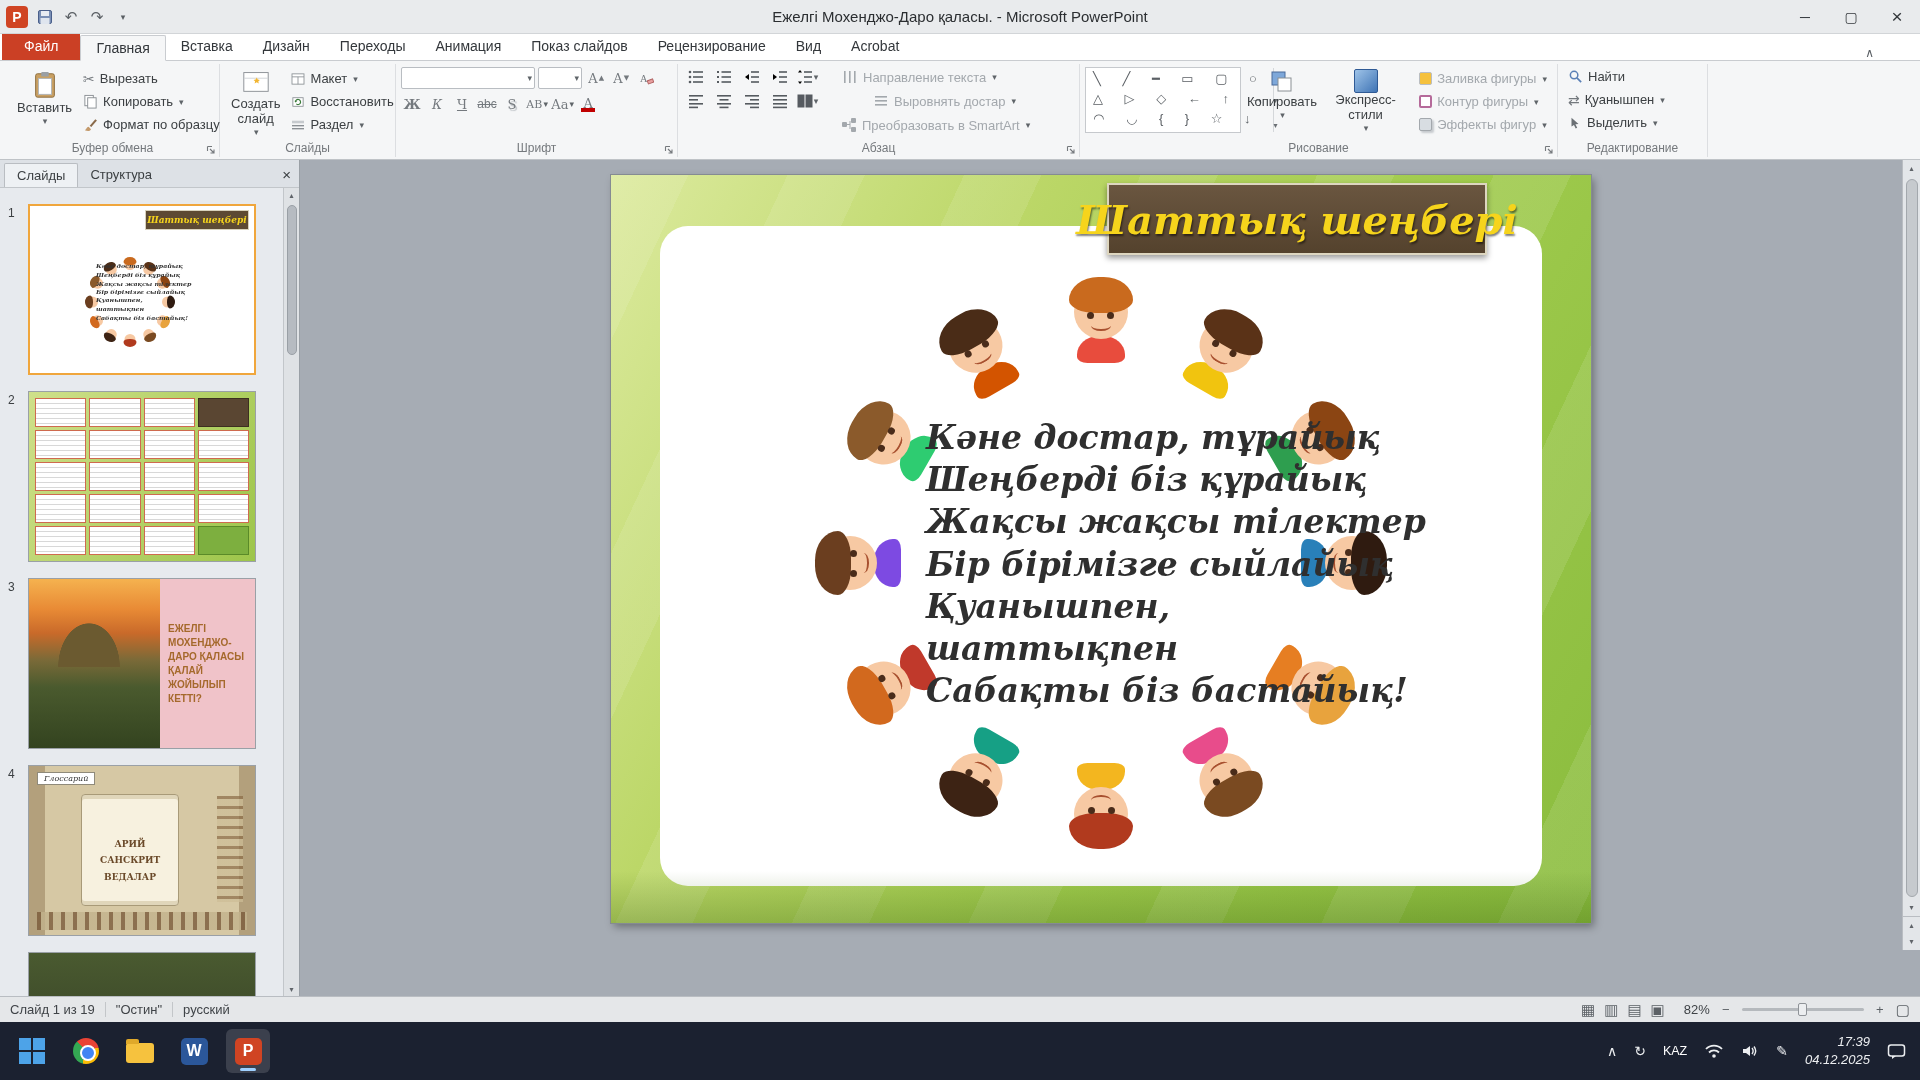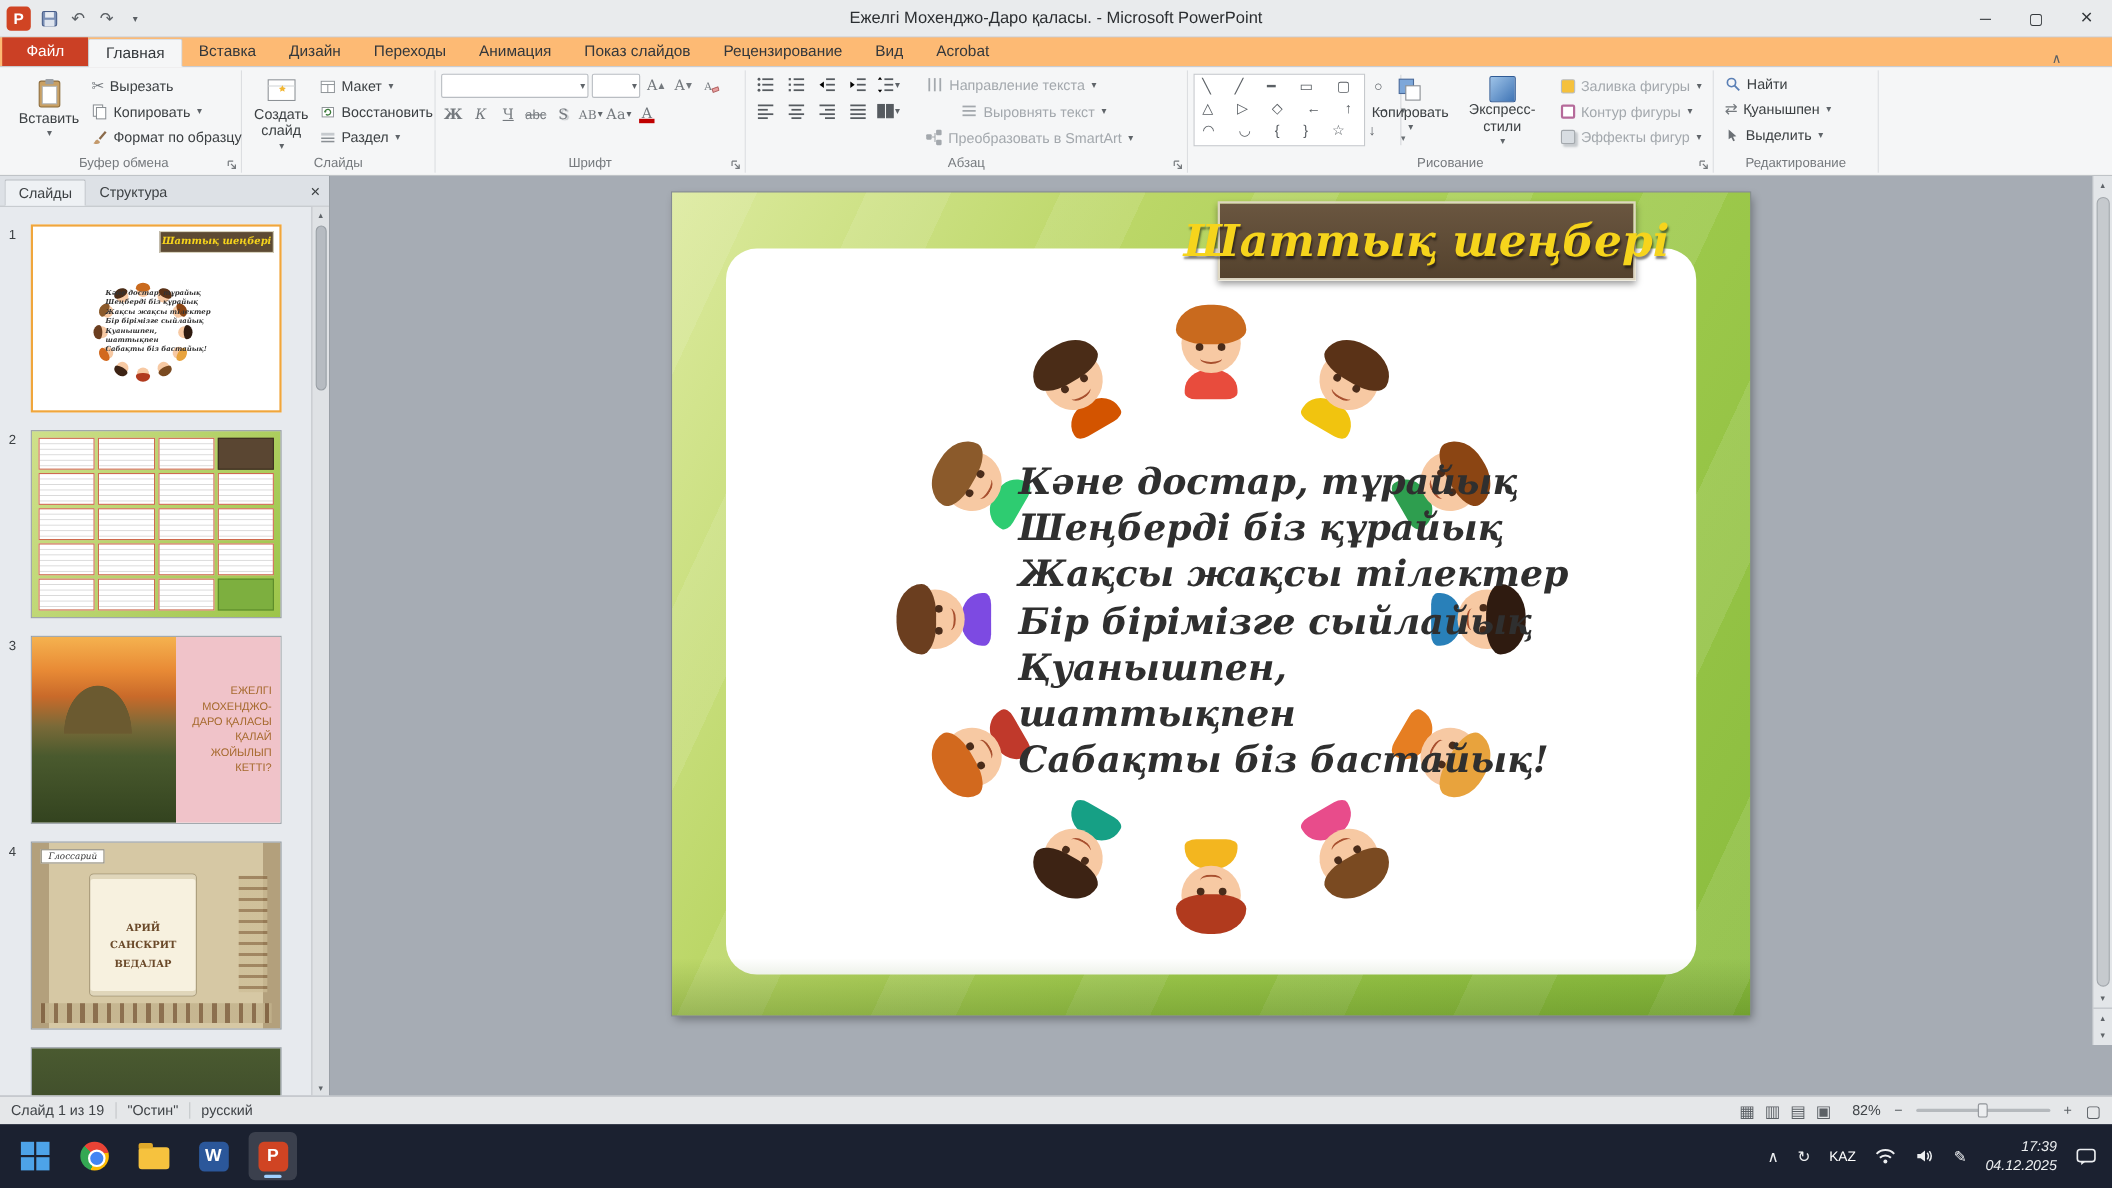--- a/index.html
+++ b/index.html
@@ -11,21 +11,21 @@
   .titlebar { position:absolute; left:0; top:0; width:1920px; height:34px; background:#e9ebed; border-bottom:1px solid #d2d5d8; }
   .qat { position:absolute; left:6px; top:0; height:34px; display:flex; align-items:center; gap:8px; }
   .app-logo { width:22px; height:22px; background:#d04423; border-radius:4px; color:#fff; font-weight:bold; font-size:14px; display:flex; align-items:center; justify-content:center; }
   .qat-btn { min-width:18px; height:22px; display:flex; align-items:center; justify-content:center; color:#5a5f64; font-size:15px; }
   .qat-btn.smallgl { font-size:9px; }
   .title { position:absolute; left:50%; top:0; transform:translateX(-50%); height:34px; line-height:34px; font-size:15px; color:#2b2e31; white-space:nowrap; }
   .winctl { position:absolute; right:0; top:0; height:34px; display:flex; }
   .wbtn { width:46px; height:34px; display:flex; align-items:center; justify-content:center; font-size:14px; color:#33373b; }
 
   
-  .tabrow { position:absolute; left:0; top:34px; width:1920px; height:27px; background:#fdba74; display:flex; align-items:flex-end; padding-left:2px; border-bottom:1px solid #c9ccd0; }
+  .tabrow { position:absolute; left:0; top:34px; width:1920px; height:27px; background:#ffffff; display:flex; align-items:flex-end; padding-left:2px; border-bottom:1px solid #c9ccd0; }
   .tab { height:26px; line-height:25px; padding:0 15px; font-size:14px; color:#33373b; white-space:nowrap; }
   .tab.file { background:#cb4025; color:#fff; padding:0 22px; }
   .tab.active { background:#f5f6f7; border:1px solid #c9ccd0; border-bottom:1px solid #f5f6f7; margin-bottom:-1px; border-radius:2px 2px 0 0; }
   .tabrow-right { margin-left:auto; margin-right:46px; display:flex; align-items:center; gap:10px; color:#5a5f64; font-size:12px; }
 
   
   .ribbon { position:absolute; left:0; top:61px; width:1920px; height:99px; background:#f5f6f7; border-bottom:1px solid #bfc3c7; display:flex; padding:3px 6px 0 6px; }
   .rgroup { height:93px; border-right:1px solid #dcdee1; padding:1px 5px 0 5px; position:relative; flex:none; }
   .rg-content { height:72px; display:flex; }
   .rg-label { position:absolute; left:0; right:0; bottom:2px; text-align:center; font-size:12px; color:#75797d; }
@@ -72,21 +72,21 @@
   
   .t2 { background:linear-gradient(120deg,#cfe08a,#9dc54a); display:grid; grid-template-columns:repeat(4,1fr); grid-template-rows:repeat(5,1fr); gap:3px; padding:6px; }
   .tb { background:#fff; border:1px solid #cf6a4f; background-image:linear-gradient(#d8d8d8 1px,transparent 1px); background-size:100% 5px; background-position:0 4px; }
   .tb.dark { background:#5a4632; border-color:#3d2f20; }
   .tb.green { background:#7daf3f; border-color:#5a8a28; }
   
   .t3photo { position:absolute; left:0; top:0; width:58%; height:100%;
     background:linear-gradient(180deg,#f5b24f 0%,#e88a35 18%,#c96a2a 32%,#7a6a38 48%,#4a5a2e 64%,#33431f 100%); }
   .t3mound { position:absolute; left:18%; top:22%; width:55%; height:30%; background:radial-gradient(ellipse at 50% 100%, #6b5a30 0 60%, transparent 61%); }
   .t3panel { position:absolute; right:0; top:0; width:42%; height:100%; background:#f0c3c9; display:flex; align-items:center; justify-content:center; padding:8px; }
-  .t3panel span { color:#a5692c; font-weight:normal; font-size:10px; text-align:right; line-height:1.4; }
+  .t3panel span { color:#a5692c; font-weight:bold; font-size:10px; text-align:left; line-height:1.4; }
   
   .t4 { background:linear-gradient(90deg,#b3a07c 0 7%,#d6c8a4 7% 93%,#b3a07c 93%); }
   .t4label { position:absolute; left:8px; top:6px; background:#fff; border:1px solid #8f8a7a; padding:1px 6px; font:italic 8px "DejaVu Serif",serif; color:#333; }
   .t4scroll { position:absolute; left:52px; top:28px; width:98px; height:112px; background:#f7f1df; border:1px solid #a89a78; border-radius:4px; box-shadow:inset 0 4px 0 #e0d6ba, inset 0 -4px 0 #e0d6ba; display:flex; align-items:center; justify-content:center; }
   .t4scroll span { font:bold 9px "DejaVu Serif",serif; color:#6b4a2a; text-align:center; line-height:1.8; width:60px;margin-top:21px; }
   .t4glyphs { position:absolute; right:12px; top:30px; width:26px; height:106px; background:repeating-linear-gradient(180deg,#8a6a45 0 3px,#cdbd96 3px 10px); opacity:.7; }
   .t4strip { position:absolute; left:8px; right:8px; bottom:5px; height:18px; background:repeating-linear-gradient(90deg,#7a5a3a 0 4px,#c2b28c 4px 12px); opacity:.8; }
   
   .t5 { background:linear-gradient(180deg,#4a5a30,#2a3320); }
   .panel-scroll { position:absolute; right:0; top:28px; bottom:0; width:16px; background:#dfe2e5; border-left:1px solid #c2c6ca; display:flex; flex-direction:column; align-items:center; }
@@ -462,21 +462,21 @@
                 <rect x="10.5" y="7" width="3" height="1.2"></rect>
               </svg>
               <span class="dd">▾</span>
             </div>
           <div class="sbtn dis" style="margin-left:45px;">
             <svg class="pi mut" viewBox="0 0 16 16">
                 <rect x="2" y="3" width="12" height="1.6"></rect>
                 <rect x="2" y="7" width="12" height="1.6"></rect>
                 <rect x="2" y="11" width="12" height="1.6"></rect>
               </svg>
-            <span>Выровнять текст</span>
+            <span>Выровнять достар</span>
               <span class="dd">▾</span>
           </div>
         </div>
         <div class="frow" style="height:24px;">
           <div class="sbtn dis" style="margin-left:153px;">
             <svg class="pi mut" viewBox="0 0 16 16">
                 <rect x="1" y="5" width="5" height="5" rx="1"></rect>
                 <rect x="10" y="1" width="5" height="5" rx="1"></rect>
                 <rect x="10" y="10" width="5" height="5" rx="1"></rect>
                 <path d="M6 7.5 H9 M9 4 V12" stroke="#a3a8ad" fill="none"></path>

